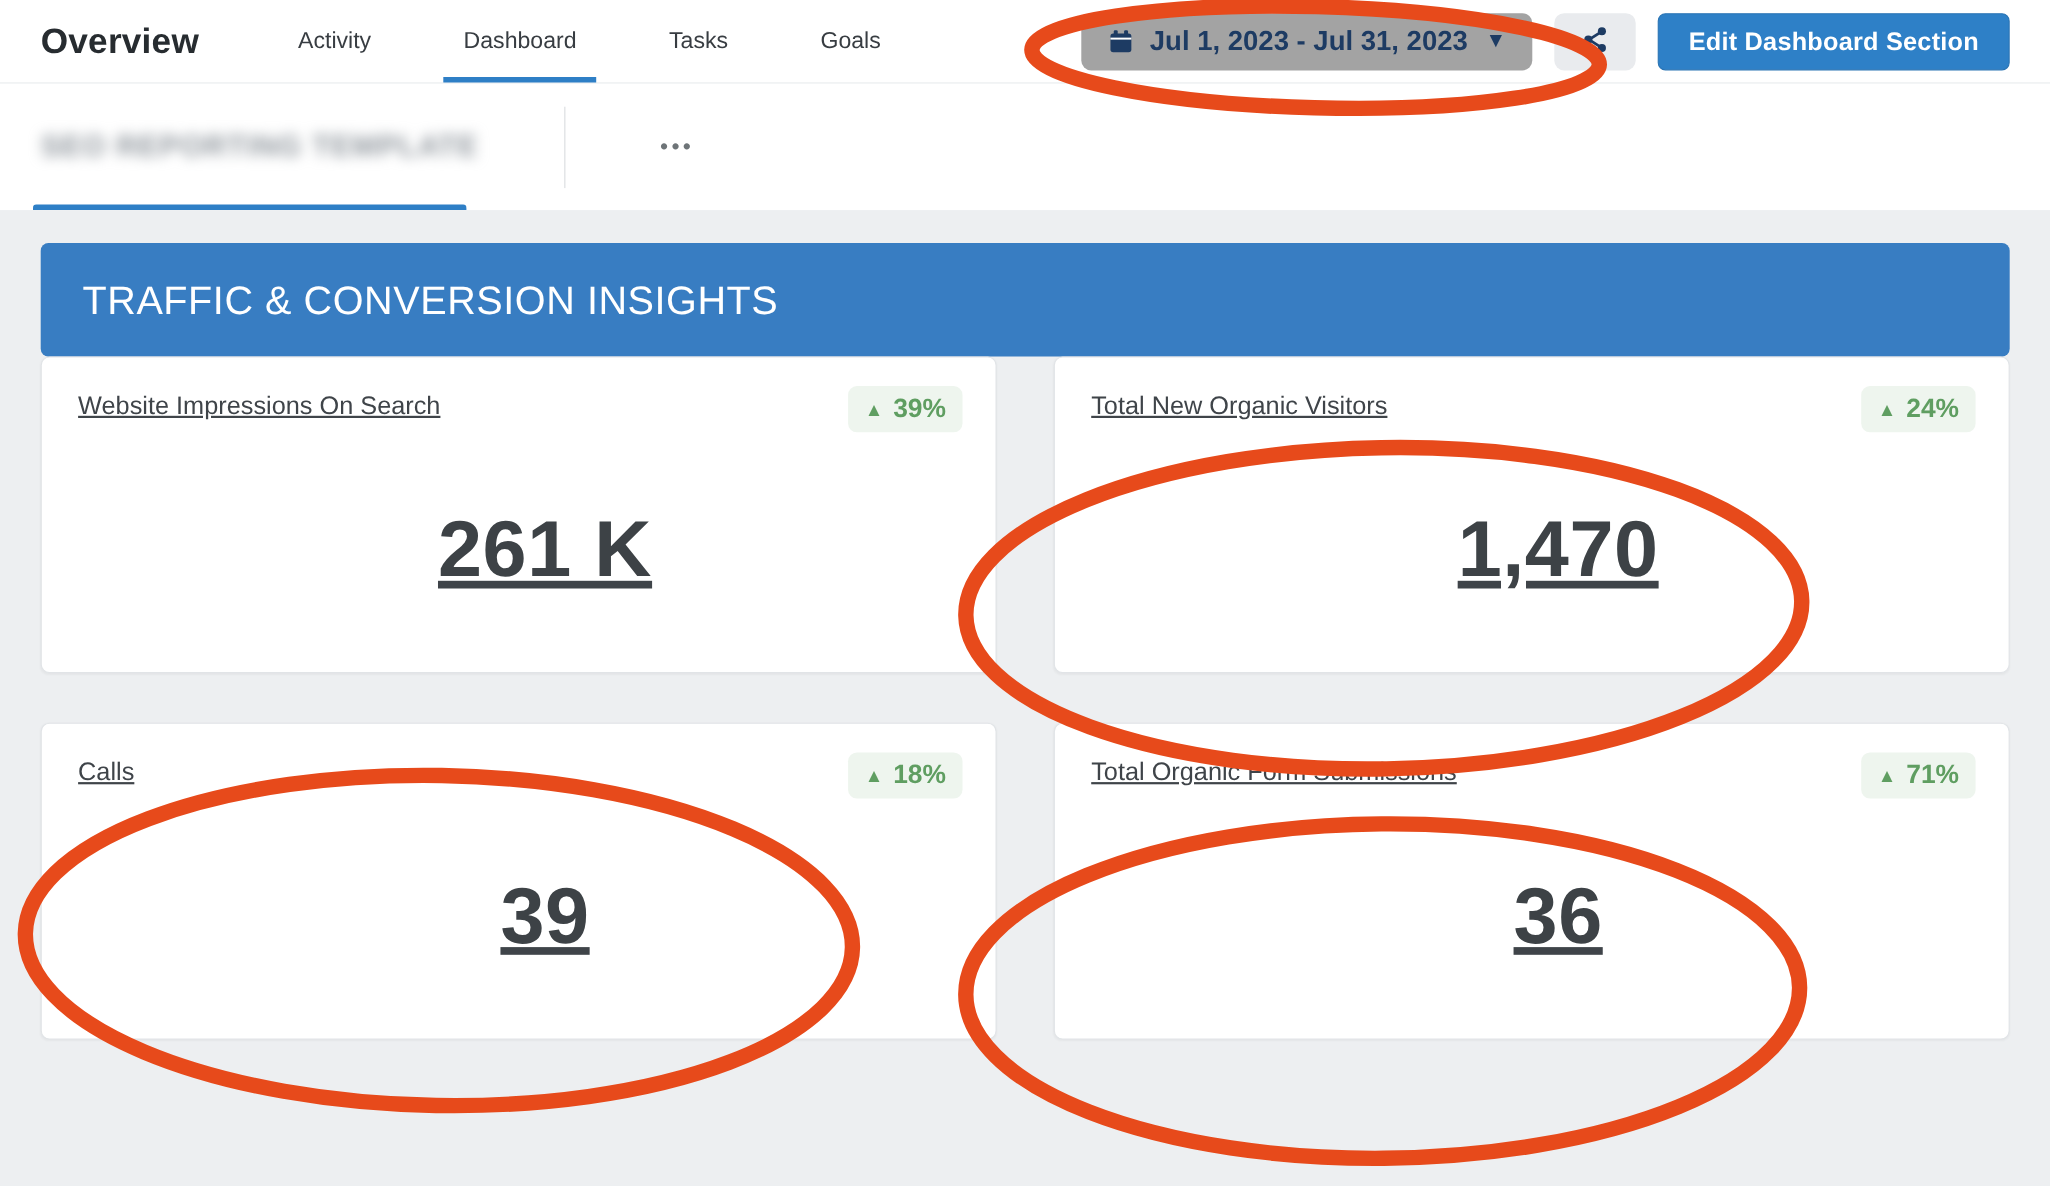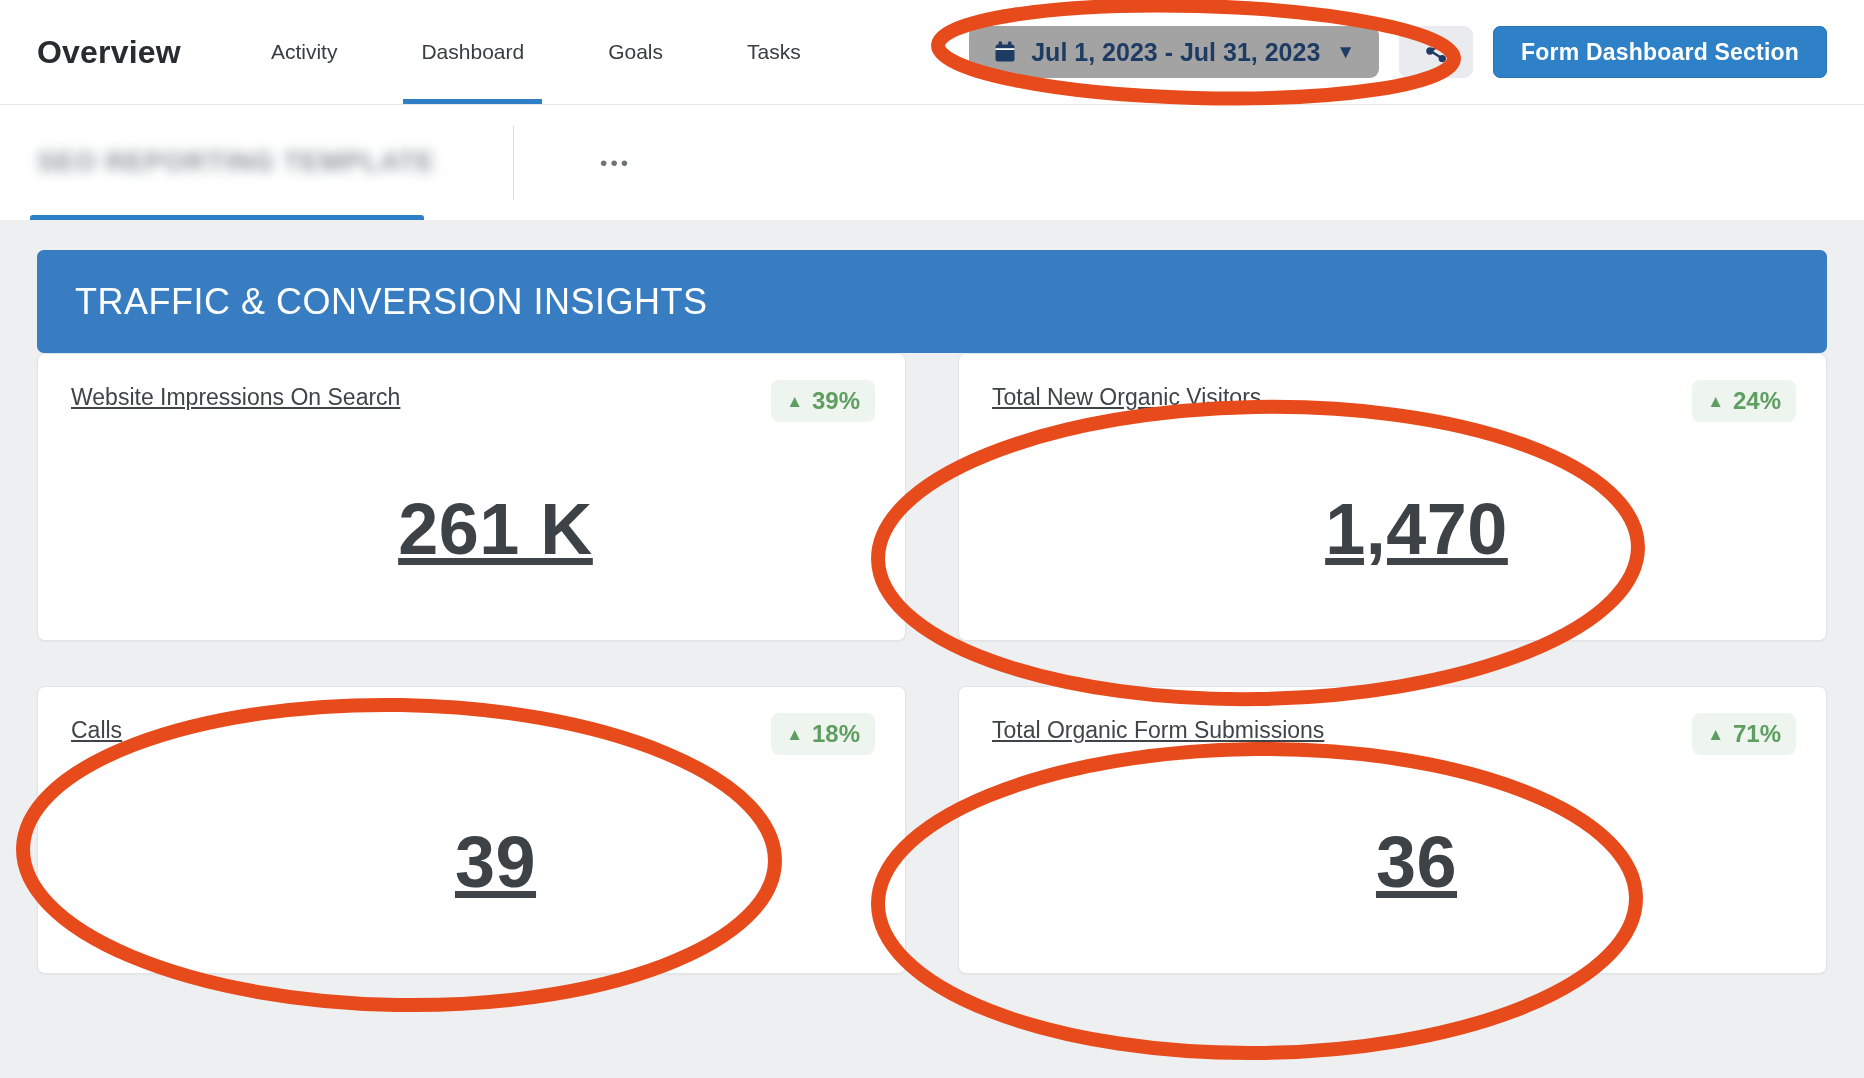--- a/index.html
+++ b/index.html
@@ -6,21 +6,21 @@
   html,body { width:1864px; height:1078px; }
   body {
     font-family:"Liberation Sans", sans-serif;
     background:#edeff1;
     position:relative;
     overflow:hidden;
     color:#3f4449;
   }
   
   .header {
-    height:105px; background:#ffffff; border-bottom:1px solid #e4e7ea;
+    height:76px; background:#ffffff; border-bottom:1px solid #e4e7ea;
     display:flex; align-items:stretch; padding:0 37px; position:relative;
   }
   .page-title {
     font-size:32px; font-weight:bold; color:#272c30;
     align-self:center; margin-right:72px; letter-spacing:0.2px;
   }
   .tabs { display:flex; align-items:stretch; }
   .tab {
     display:flex; align-items:center; padding:0 18px; margin-right:48px;
     font-size:21px; color:#383d42; cursor:pointer;
@@ -117,24 +117,24 @@
   <div class="page-title">Overview</div>
 
   <div class="tabs">
     <div class="tab">
       <span>Activity</span>
     </div>
     <div class="tab active">
       <span>Dashboard</span>
     </div>
     <div class="tab">
+      <span>Tasks</span>
+    </div>
+    <div class="tab">
       <span>Goals</span>
-    </div>
-    <div class="tab">
-      <span>Tasks</span>
     </div>
   </div>
 
   <div class="header-right">
     <button class="date-btn">
       <span>
         <svg width="24" height="24" viewBox="0 0 24 24">
           <rect x="2.5" y="4.5" width="19" height="17" rx="2.5" fill="#1d3b63"></rect>
           <rect x="5.5" y="1.5" width="3.6" height="5.5" rx="1.2" fill="#1d3b63"></rect>
           <rect x="14.9" y="1.5" width="3.6" height="5.5" rx="1.2" fill="#1d3b63"></rect>
@@ -150,21 +150,21 @@
         <svg width="26" height="26" viewBox="0 0 24 24">
           <line x1="7" y1="12" x2="17.5" y2="5.3" stroke="#1d3b63" stroke-width="2.4"></line>
           <line x1="7" y1="12" x2="17.5" y2="18.7" stroke="#1d3b63" stroke-width="2.4"></line>
           <circle cx="17.8" cy="5" r="3.4" fill="#1d3b63"></circle>
           <circle cx="6.4" cy="12" r="3.4" fill="#1d3b63"></circle>
           <circle cx="17.8" cy="19" r="3.4" fill="#1d3b63"></circle>
         </svg>
       </span>
     </button>
 
-    <button class="edit-btn">Form Dashboard Section</button>
+    <button class="edit-btn">Edit Dashboard Section</button>
   </div>
 </div>
 
 <div class="subnav">
   <div class="template-tab">SEO REPORTING TEMPLATE</div>
   <div class="template-underline"></div>
   <div class="subnav-divider"></div>
   <div class="more-dots">•••</div>
 </div>
 

